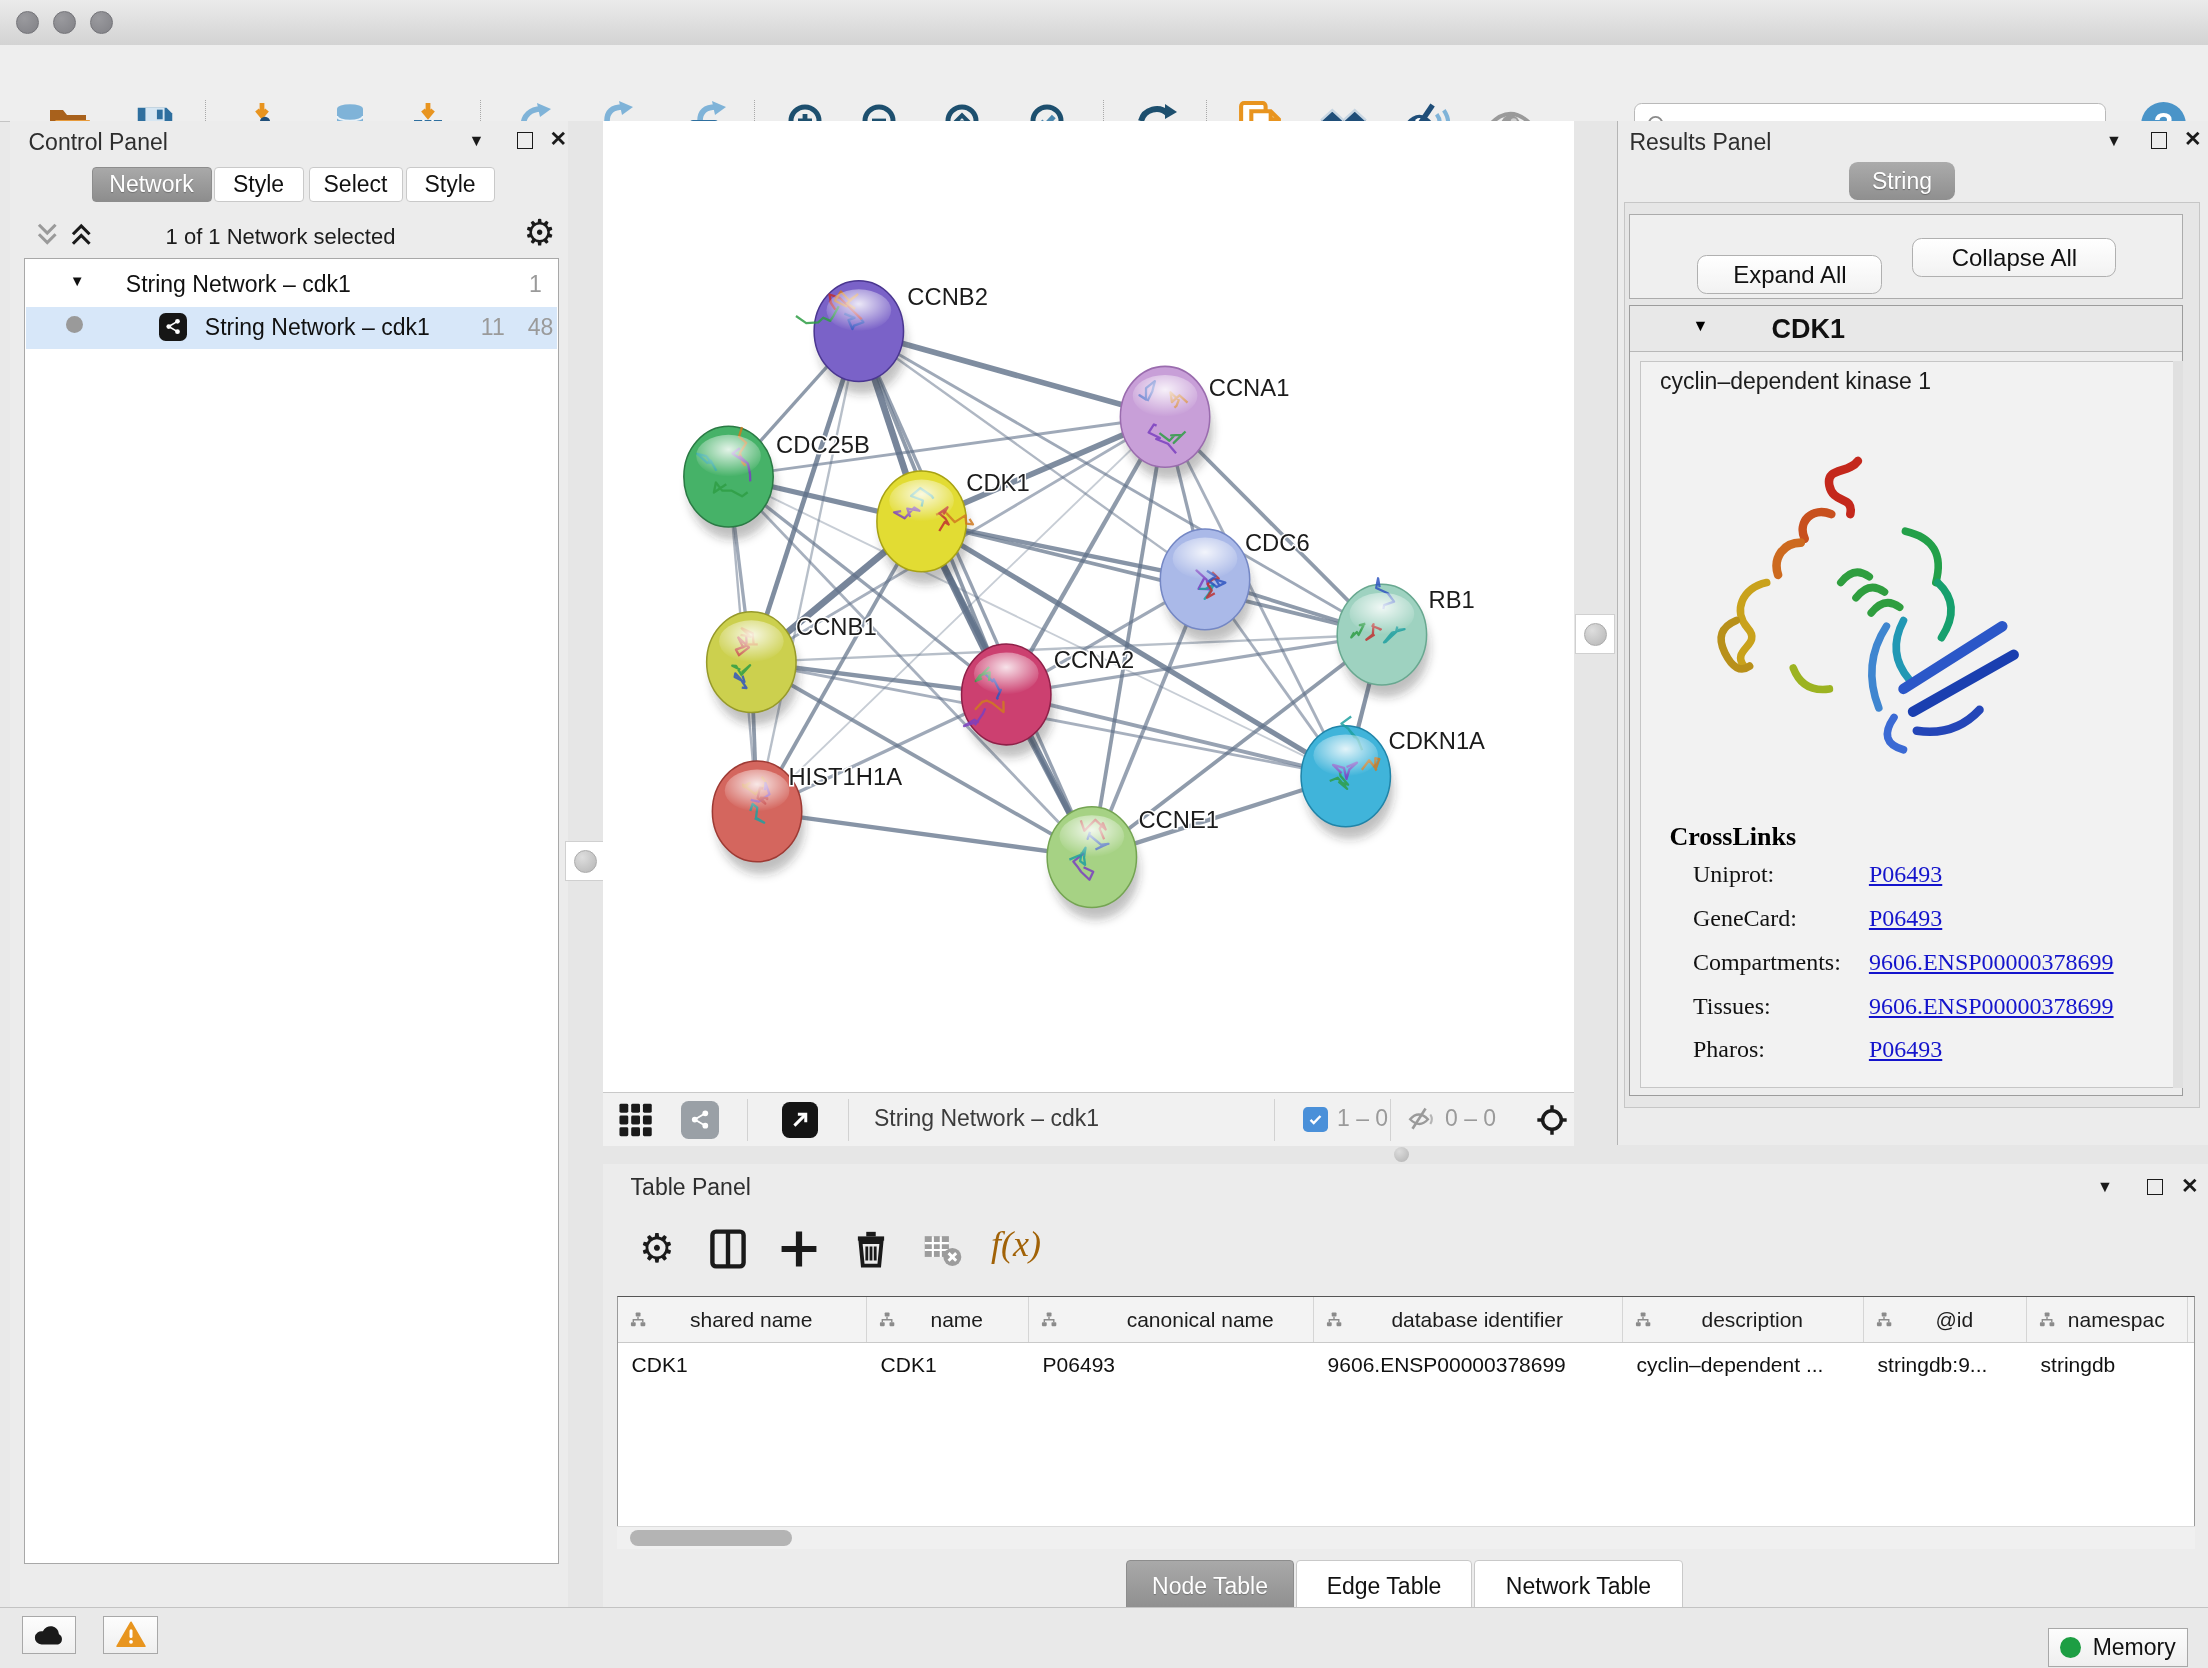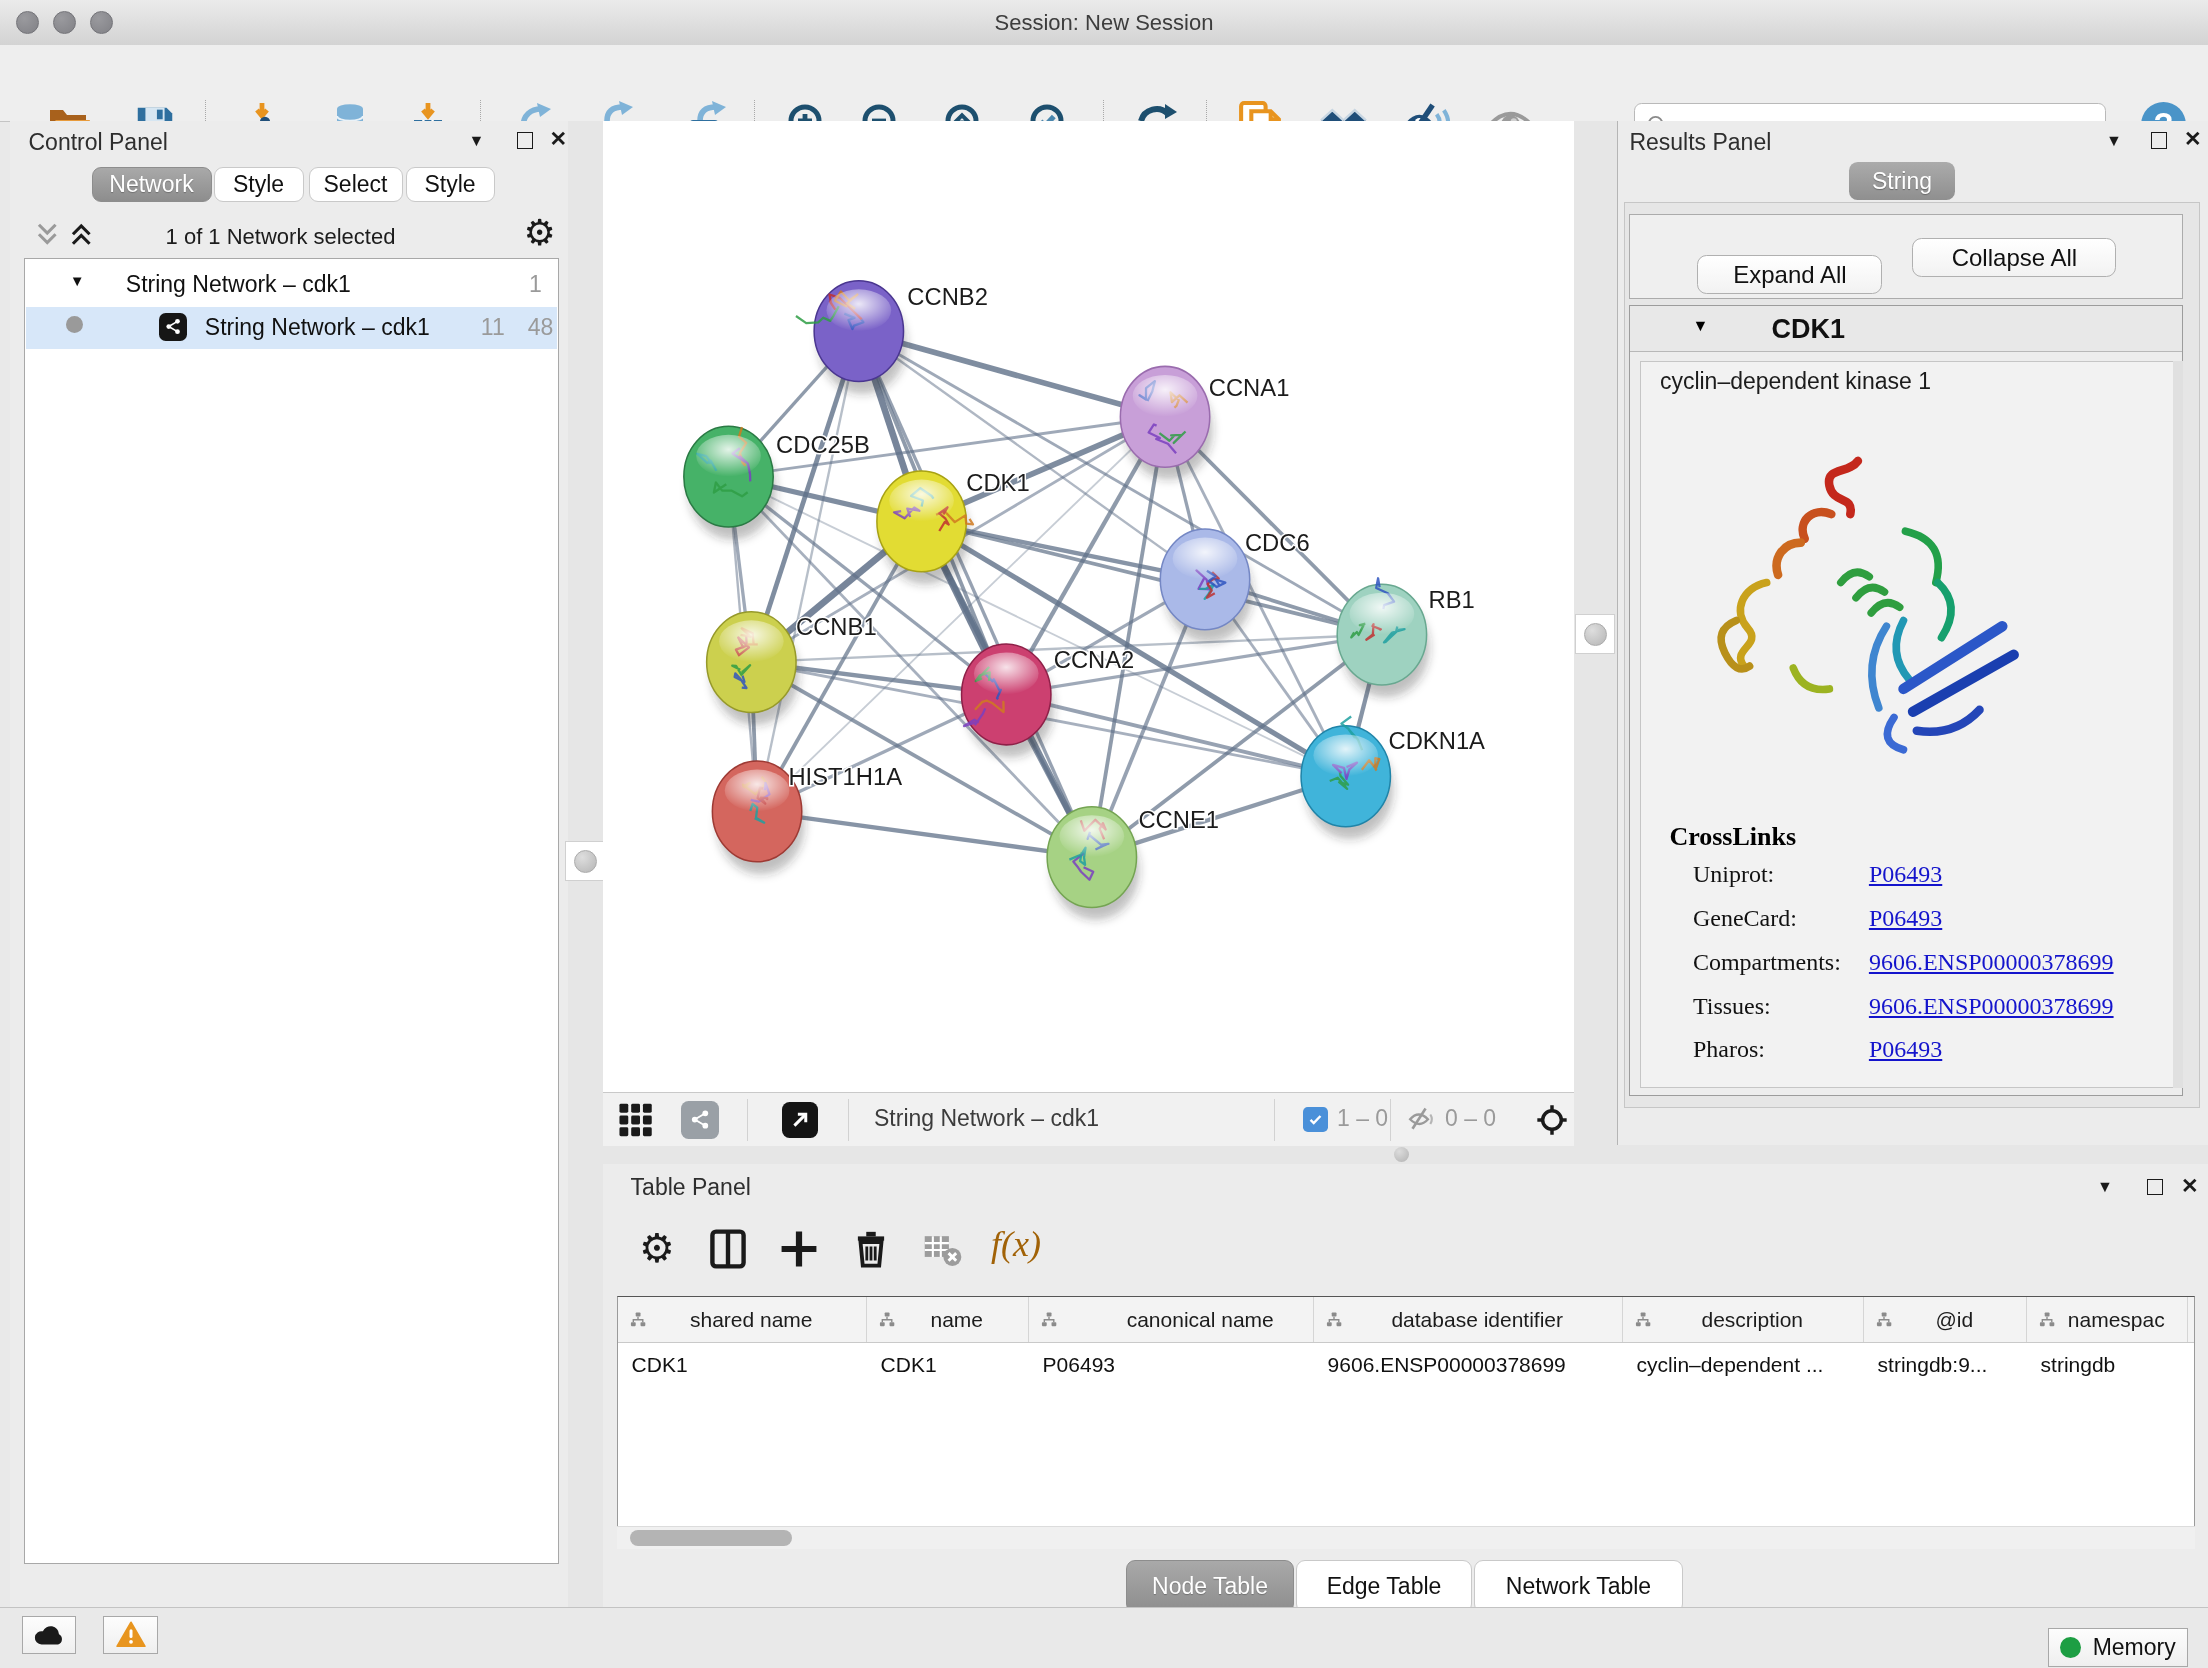--- a/index.html
+++ b/index.html
@@ -14,21 +14,21 @@
   .toolbar{left:0;top:45px;width:2208px;height:76px;background:#eeeeee;border-bottom:1px solid #c4c4c4;}
   .tbtn{width:53px;height:53px;top:53px;display:flex;align-items:center;justify-content:center;}
   .tsep{top:55px;height:49px;border-left:1.9px dotted #a8a8a8;width:0;}
   .searchbox{left:1634px;top:58px;width:472px;height:44px;background:#fff;border:1px solid #b9b9b9;border-radius:7.6px;display:flex;align-items:center;padding-left:11.4px;box-sizing:border-box;}
   .searchbox input{border:none;outline:none;flex:1;font-size:21px;font-family:"Liberation Sans",sans-serif;background:transparent;margin-left:7.6px;}
   
   .ptitle{font-size:23px;color:#2e2e2e;}
   .pctrl{font-size:16px;color:#1a1a1a;line-height:23px;}
   .floatsq{width:14.3px;height:14.3px;border:1.9px solid #1a1a1a;display:inline-block;}
   .closex{font-size:21px;font-weight:bold;color:#1a1a1a;}
-  .tabbtn{border:1px solid #c9c9c9;background:#fff;color:#111;border-radius:9px;display:flex;align-items:center;justify-content:center;font-size:23px;box-sizing:border-box;}
+  .tabbtn{border:1px solid #c9c9c9;background:#fff;color:#111;border-radius:4px;display:flex;align-items:center;justify-content:center;font-size:23px;box-sizing:border-box;}
   .tabbtn.sel{background:linear-gradient(#a9a9a9,#8d8d8d);color:#fff;border-color:#8d8d8d;text-shadow:0 1px 1px rgba(0,0,0,.25);}
   
   .cpanel{left:9.5px;top:121px;width:558px;height:1487px;background:#ececec;}
   .listbox{left:14.3px;top:137px;width:535px;height:1306px;background:#fff;border:1px solid #a8a8a8;box-sizing:border-box;}
   .treerow{height:42px;}
   .treerow.sel{background:#d7e7f9;}
   .treetxt{font-size:23px;color:#111;}
   .graynum{font-size:23px;color:#9a9a9a;}
   .sharesq{width:28.5px;height:28.5px;border-radius:6.7px;background:#161616;display:flex;align-items:center;justify-content:center;}
   
@@ -74,21 +74,20 @@
 </style>
 </head>
 <body>
 
 <div class="window">
 
   <div class="abs titlebar">
     <span class="abs tl" style="left:16px"></span>
     <span class="abs tl" style="left:53px"></span>
     <span class="abs tl" style="left:90px"></span>
-    <div class="abs wtitle">Session: New Session</div>
   </div>
 
   <div class="abs toolbar">
     <div class="abs tbtn" style="left:43px">
       <svg width="48" height="48" viewBox="0 0 24 24">
           <path d="M2 4.5h6.5l2 2.5H20v3H7.5L4.5 18H2z" fill="#a8611c"></path>
           <path d="M4.8 9.5H22l-3.4 8.8H1.6z" fill="#e89b3c"></path>
         </svg>
     </div>
     <div class="abs tbtn" style="left:128px">

